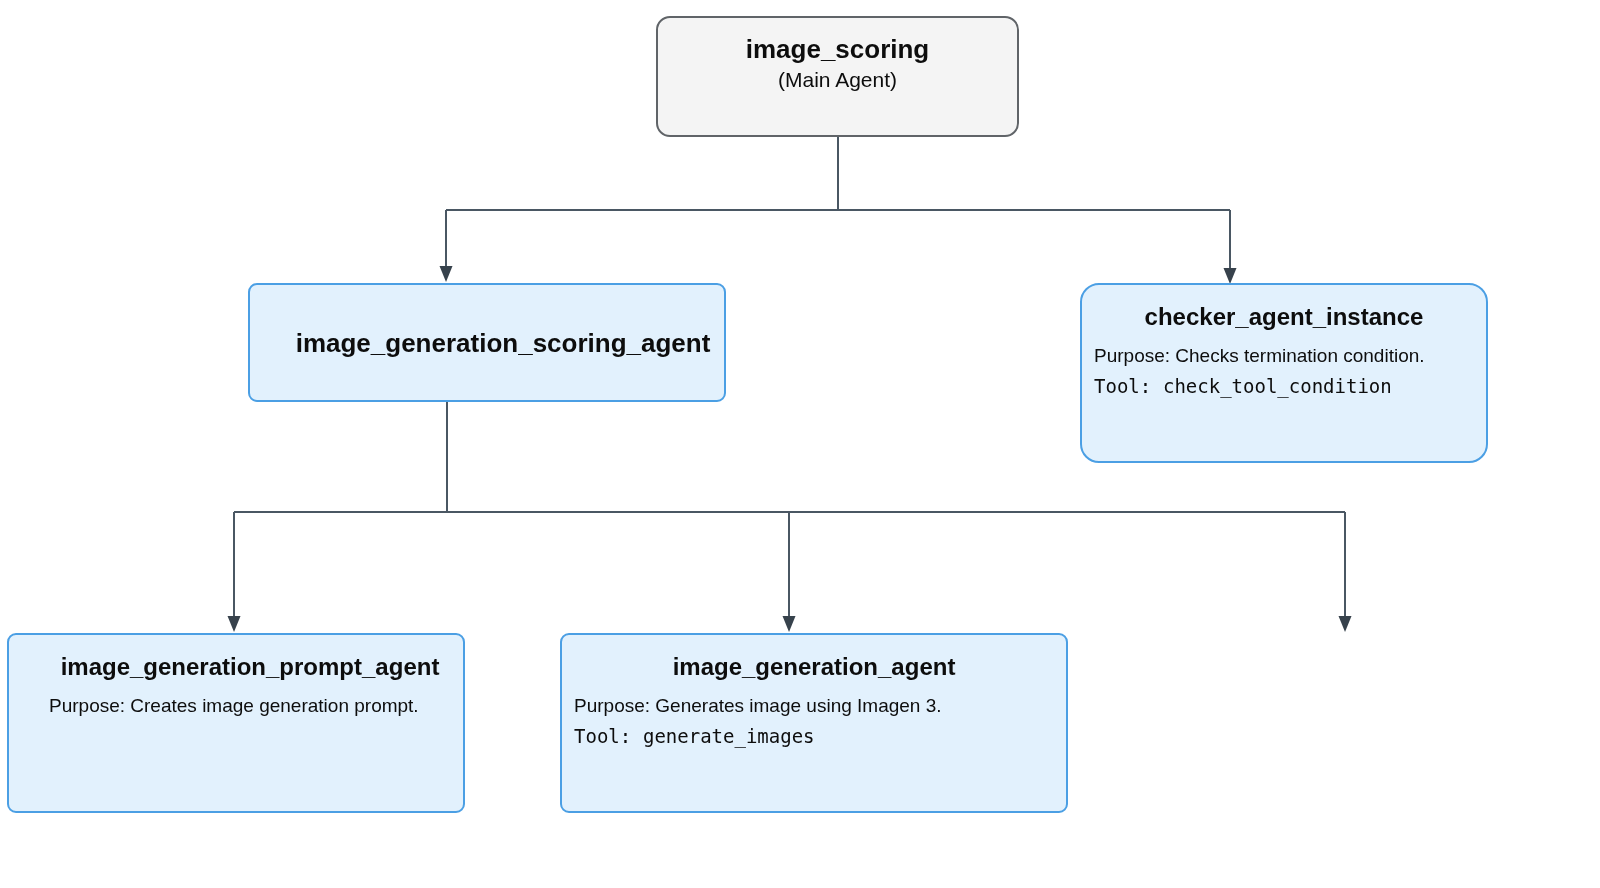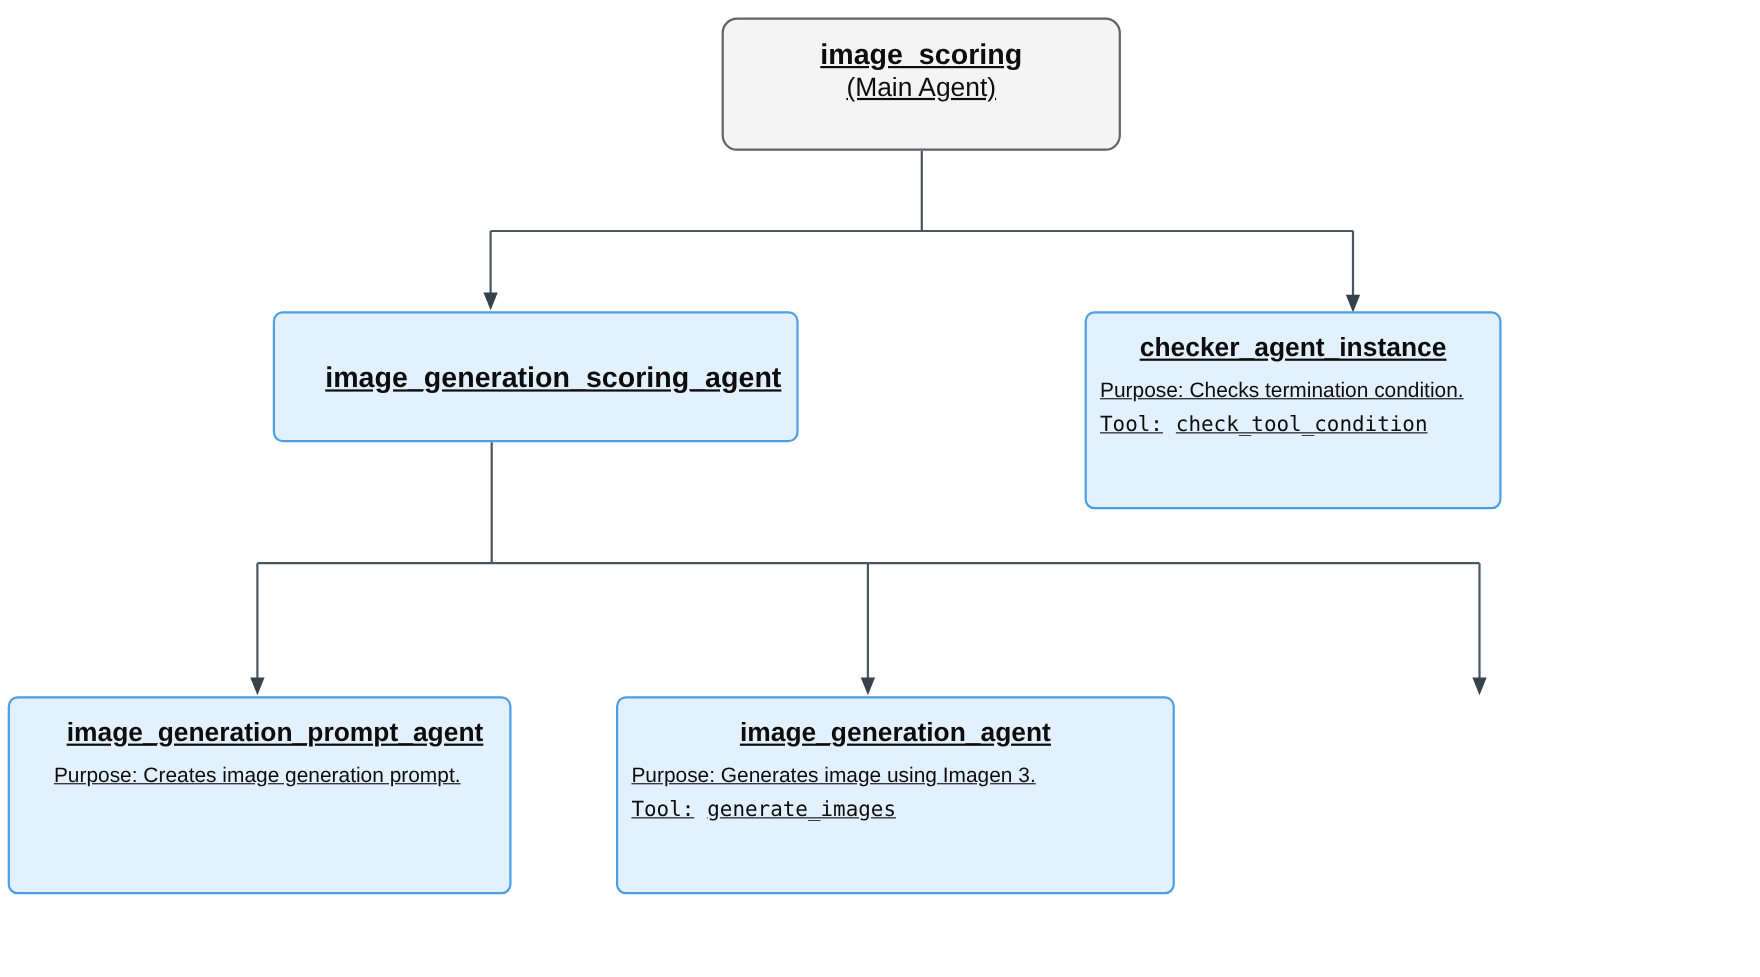--- a/index.html
+++ b/index.html
@@ -16,31 +16,31 @@
   html,body{width:1600px;height:888px;background:var(--background);overflow:hidden;}
   .canvas{
     position:relative;width:1600px;height:888px;background:var(--background);
     font-family:"Liberation Sans",sans-serif;color:var(--text-color);
   }
   svg.edges{position:absolute;left:0;top:0;width:1600px;height:888px;z-index:1;}
   svg.edges path.edge{stroke:var(--edge-color);stroke-width:2;fill:none;}
   svg.edges path.arrowhead{fill:var(--arrow-color);stroke:none;}
 
   .node{position:absolute;z-index:2;border-radius:9px;
-        background:var(--node-fill-blue);border:2px solid var(--node-border-blue);text-decoration:underline;}
+        background:var(--node-fill-blue);border:2px solid var(--node-border-blue);}
   .node.root{background:var(--root-fill);border:2.5px solid var(--root-border);
         border-radius:14px;display:flex;flex-direction:column;align-items:center;
         padding-top:15px;}
   .node.title-only{display:flex;align-items:center;justify-content:center;}
 
   .node-title{font-weight:bold;font-size:24px;line-height:32px;text-align:center;
         white-space:nowrap;}
   .node.root .node-title{font-size:26px;}
   .node.title-only .node-title{font-size:26px;}
-  .node-subtitle{font-size:24px;line-height:30px;}
+  .node-subtitle{font-size:21px;line-height:30px;}
 
   .node-body{padding:16px 12px 0 12px;}
   .node-body .node-title{margin-bottom:7px;}
   .purpose{font-size:19px;line-height:31px;white-space:nowrap;}
   .mono{font-family:"DejaVu Sans Mono",monospace;font-size:19px;line-height:30px;
         white-space:nowrap;}
   .tool-line .tool-value{margin-left:0.62em;}
   .tools-list{padding-left:14px;}
   .tools-list .mono{line-height:25px;}
 </style>
@@ -63,21 +63,21 @@
 
   <div class="node root" style="left:656px;top:16px;width:363px;height:121px;">
     <div class="node-title">image_scoring</div>
     <div class="node-subtitle">(Main Agent)</div>
   </div>
 
   <div class="node title-only" style="left:248px;top:283px;width:478px;height:119px;padding-left:32px;">
     <div class="node-title">image_generation_scoring_agent</div>
   </div>
 
-  <div class="node" style="left:986px;top:283px;width:379px;height:180px;">
+  <div class="node" style="left:1080px;top:283px;width:408px;height:180px;border-radius:19px;">
     <div class="node-body">
       <div class="node-title">checker_agent_instance</div>
       <div class="purpose">Purpose: Checks termination condition.</div>
       <div class="mono tool-line">
         <span class="tool-label">Tool:</span><span class="tool-value">check_tool_condition</span>
       </div>
     </div>
   </div>
 
   <div class="node" style="left:7px;top:633px;width:458px;height:180px;padding-left:28px;">

